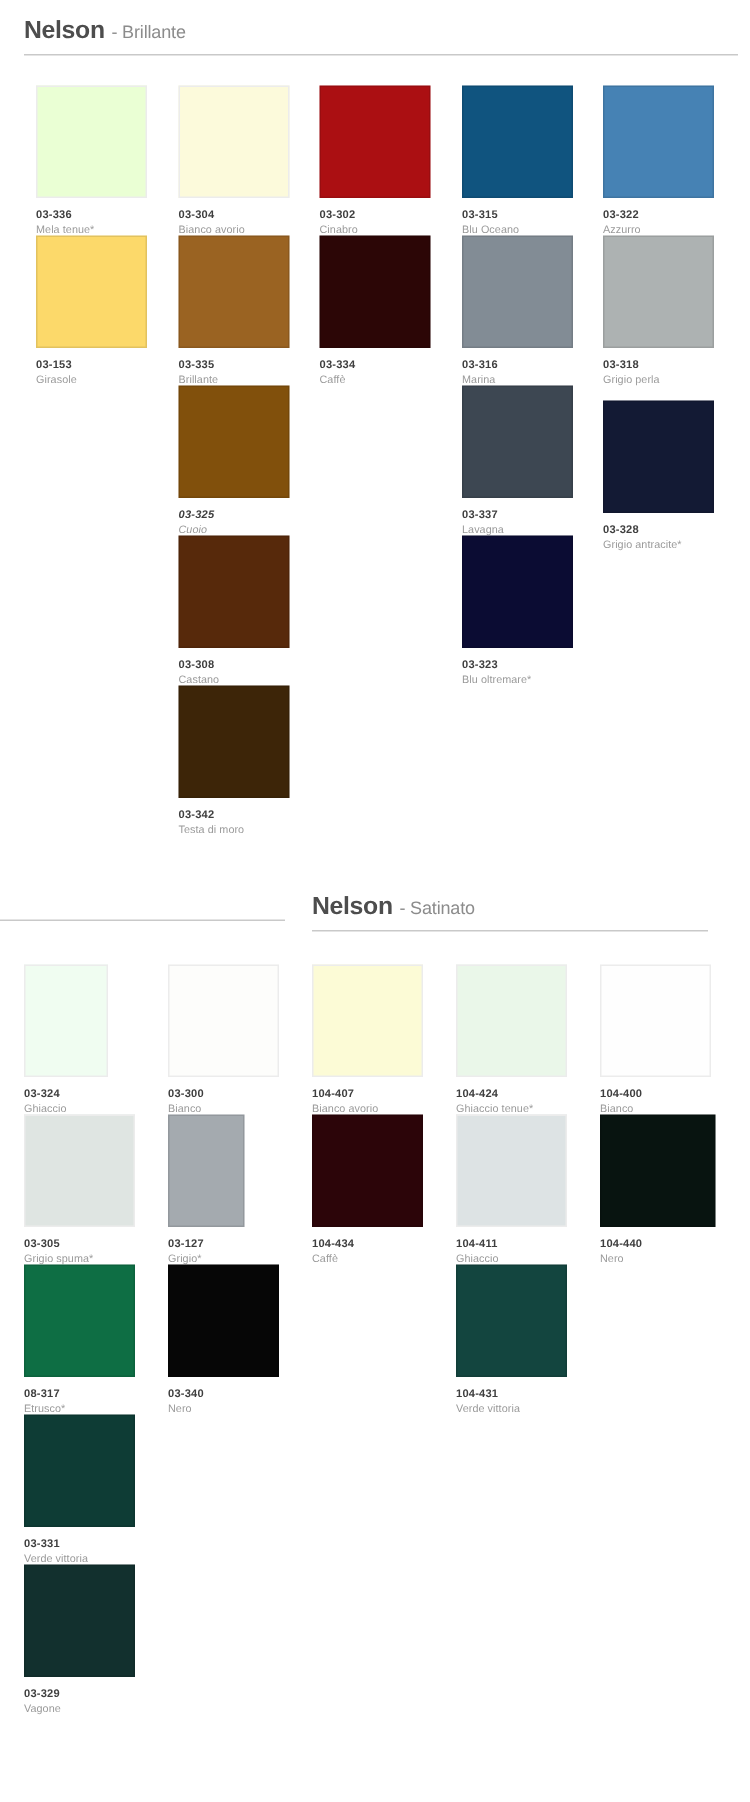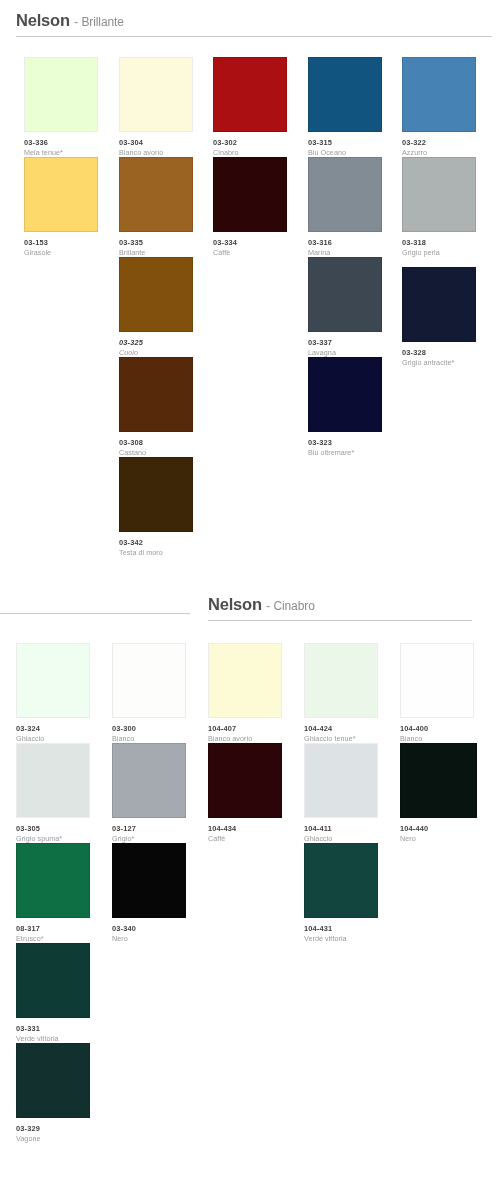--- a/index.html
+++ b/index.html
@@ -172,24 +172,24 @@
       <div class="code">03-323</div>
       <div class="name">Blu oltremare*</div>
     </div>
     <div class="swatch-cell" style="left: 119px; top: 457px; width: 74px;">
       <div class="chip" style="height: 75px; background: rgb(61, 37, 8);"></div>
       <div class="code">03-342</div>
       <div class="name">Testa di moro</div>
     </div>
     <div class="plain-rule" style="left: 0px; top: 613px; width: 190px;"></div>
     <div class="section-header" style="left: 208px; top: 596px; width: 264px;">
-      <div class="title-line"><span class="brand">Nelson</span> <span class="variant">- Cinabro</span></div>
+      <div class="title-line"><span class="brand">Nelson</span> <span class="variant">- Satinato</span></div>
       <div class="hdr-rule"></div>
     </div>
-    <div class="swatch-cell" style="left: 16px; top: 643px; width: 74px;">
+    <div class="swatch-cell" style="left: 16px; top: 643px; width: 56px;">
       <div class="chip pale" style="height: 75px; background: rgb(240, 253, 241);"></div>
       <div class="code">03-324</div>
       <div class="name">Ghiaccio</div>
     </div>
     <div class="swatch-cell" style="left: 112px; top: 643px; width: 74px;">
       <div class="chip pale" style="height: 75px; background: rgb(253, 253, 251);"></div>
       <div class="code">03-300</div>
       <div class="name">Bianco</div>
     </div>
     <div class="swatch-cell" style="left: 208px; top: 643px; width: 74px;">
@@ -205,21 +205,21 @@
     <div class="swatch-cell" style="left: 400px; top: 643px; width: 74px;">
       <div class="chip pale" style="height: 75px; background: rgb(254, 254, 254);"></div>
       <div class="code">104-400</div>
       <div class="name">Bianco</div>
     </div>
     <div class="swatch-cell" style="left: 16px; top: 743px; width: 74px;">
       <div class="chip pale" style="height: 75px; background: rgb(223, 229, 226);"></div>
       <div class="code">03-305</div>
       <div class="name">Grigio spuma*</div>
     </div>
-    <div class="swatch-cell" style="left: 112px; top: 743px; width: 74px;">
+    <div class="swatch-cell" style="left: 112px; top: 743px; width: 51px;">
       <div class="chip" style="height: 75px; background: rgb(164, 170, 175);"></div>
       <div class="code">03-127</div>
       <div class="name">Grigio*</div>
     </div>
     <div class="swatch-cell" style="left: 208px; top: 743px; width: 74px;">
       <div class="chip" style="height: 75px; background: rgb(44, 5, 9);"></div>
       <div class="code">104-434</div>
       <div class="name">Caffè</div>
     </div>
     <div class="swatch-cell" style="left: 304px; top: 743px; width: 74px;">

